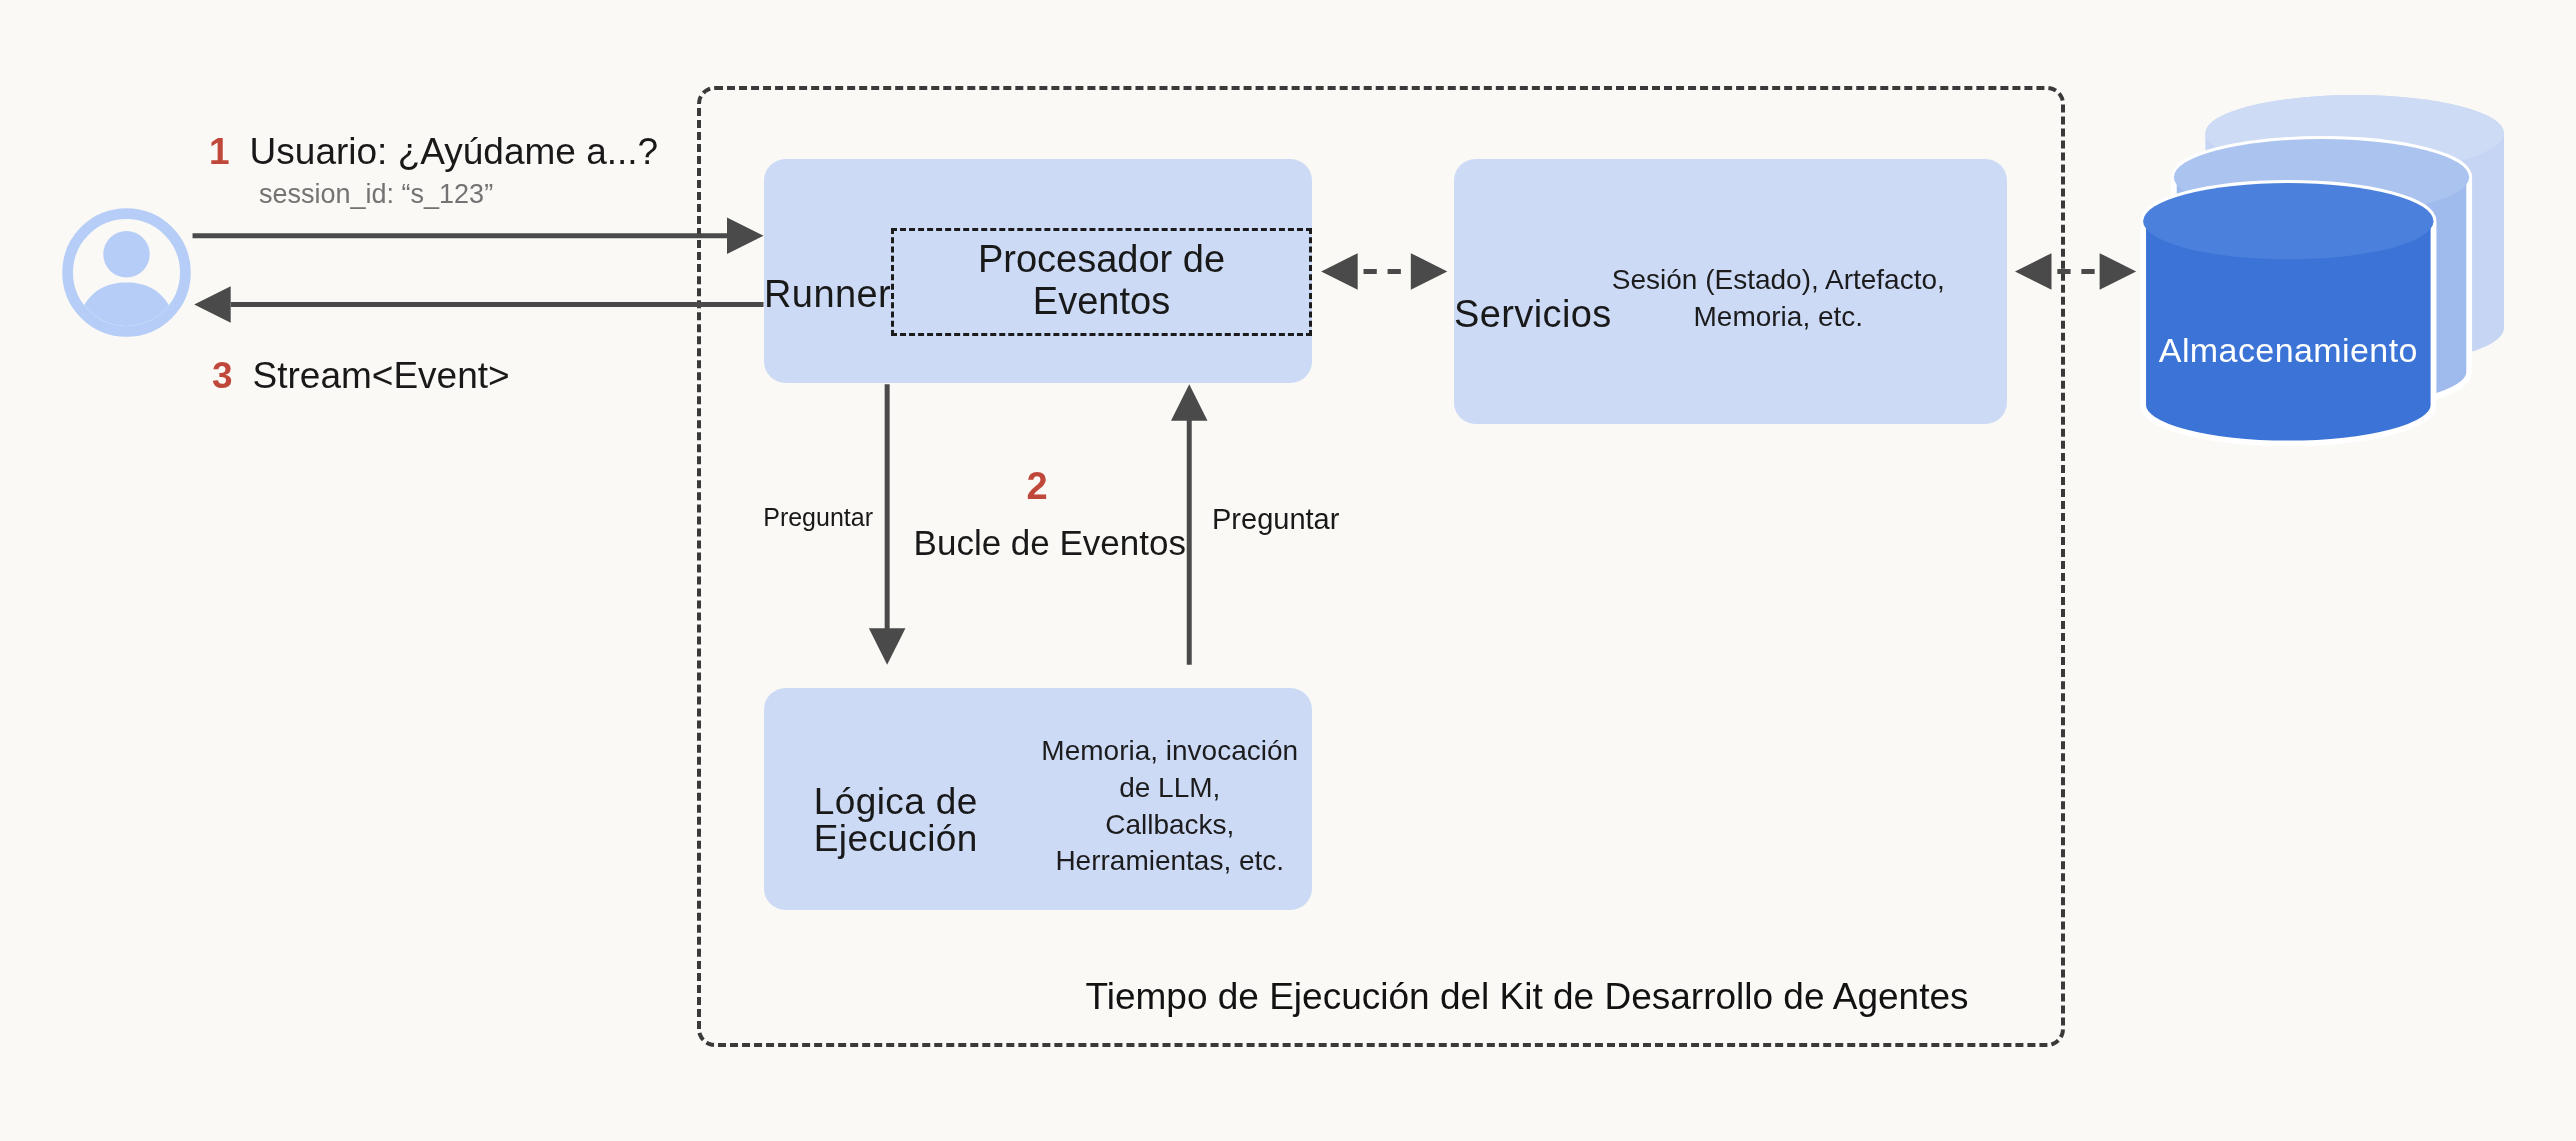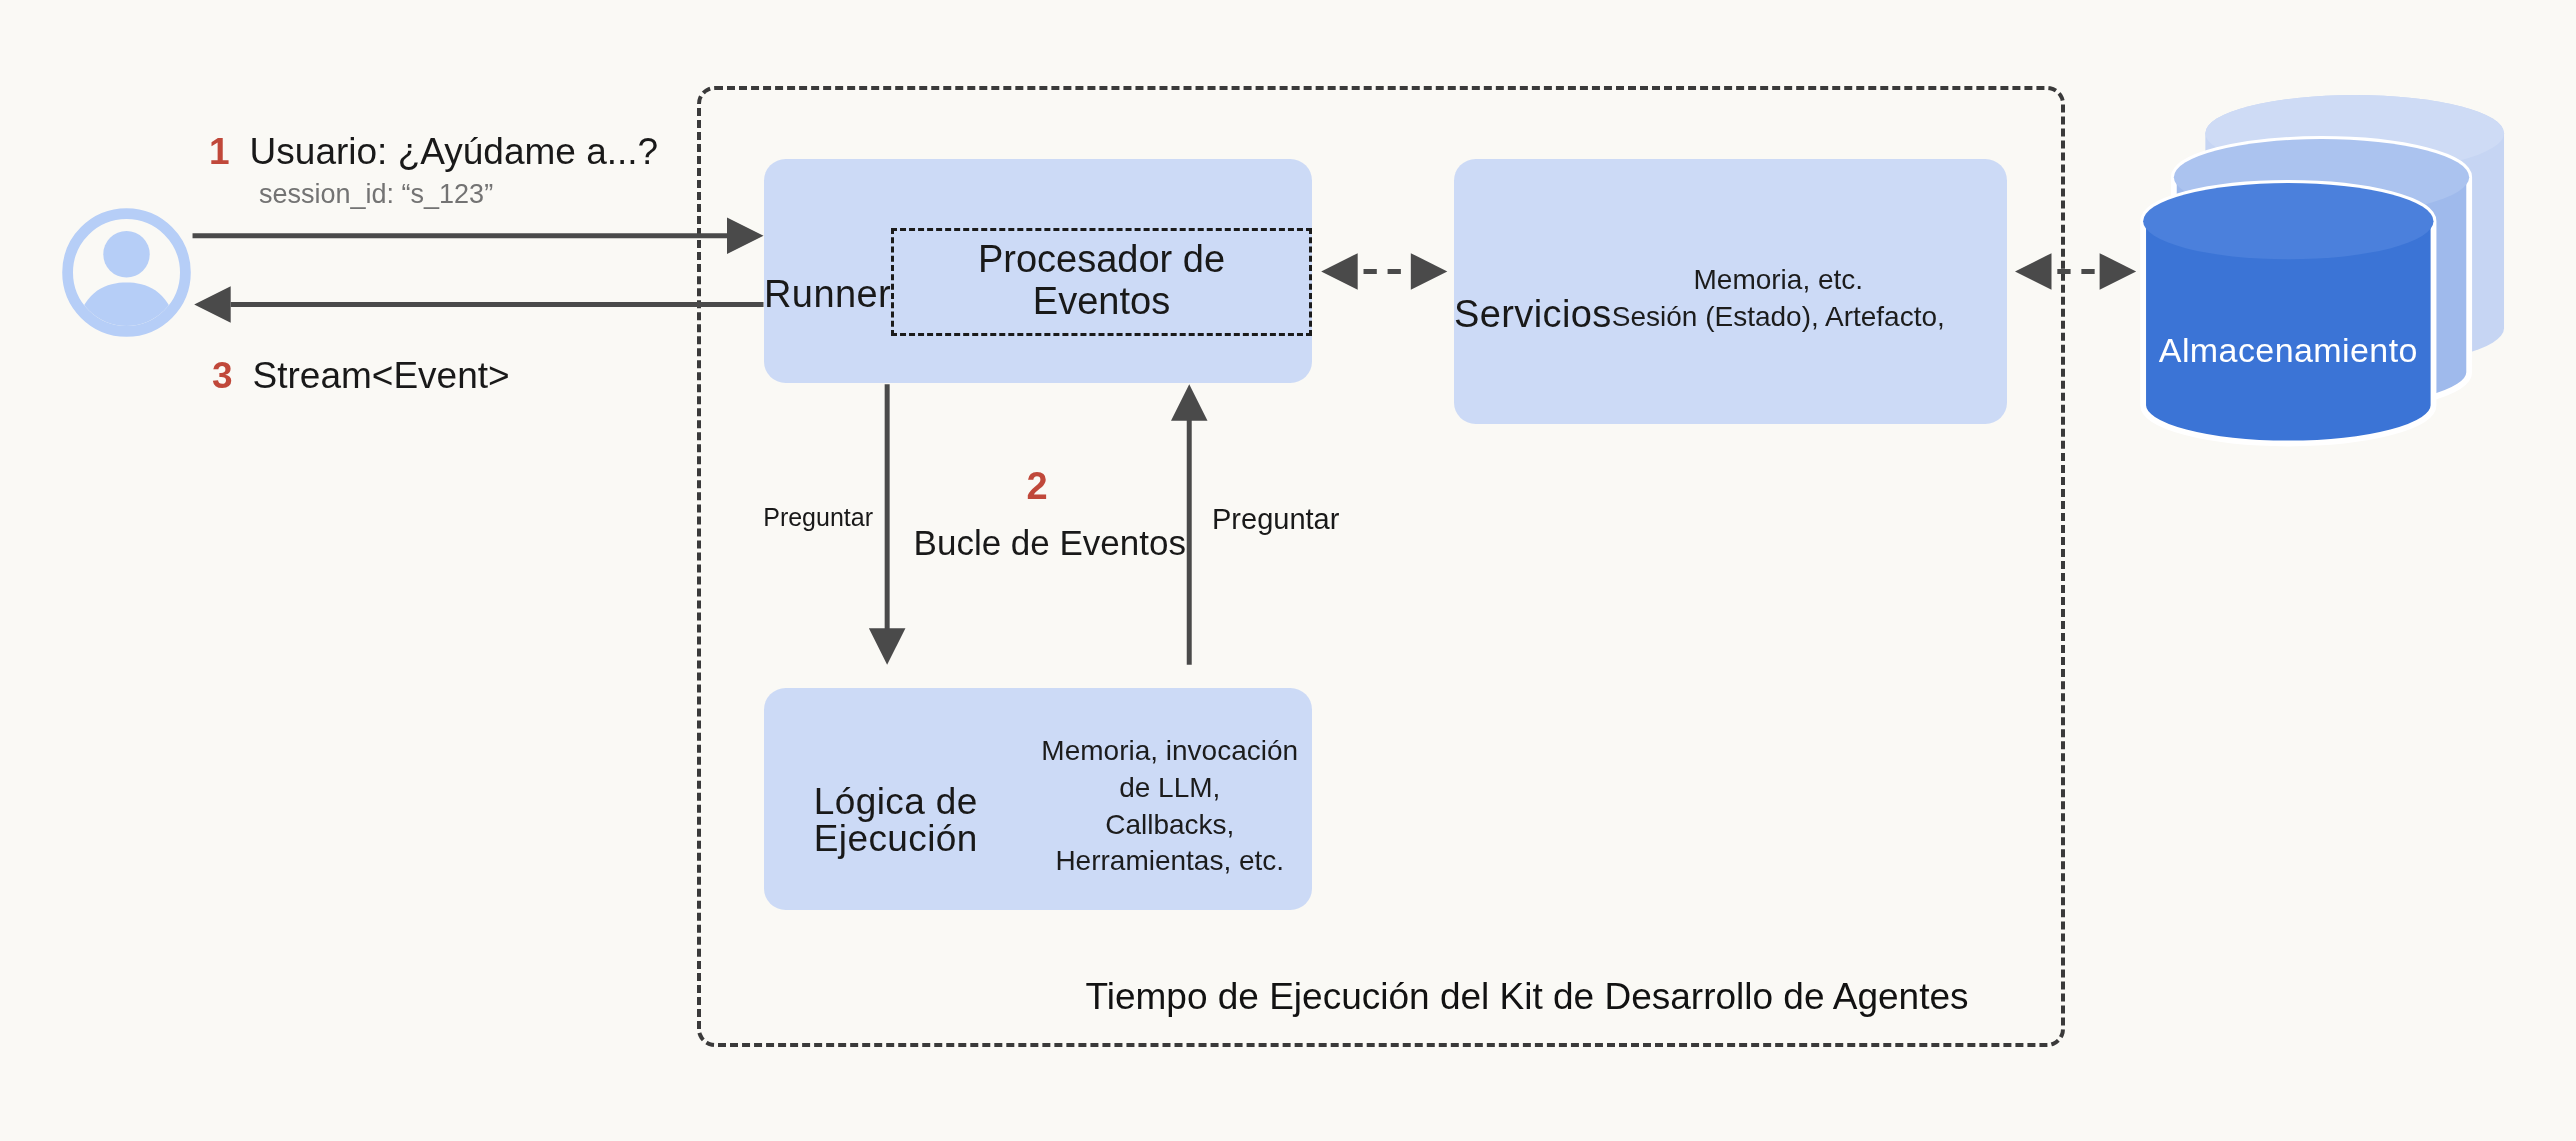--- a/index.html
+++ b/index.html
@@ -184,22 +184,22 @@
   </div>
 
   <div class="bluebox box-runner">
     <div class="box-title">Runner</div>
     <div class="processor">Procesador de Eventos</div>
   </div>
 
   <div class="bluebox box-services">
     <div class="box-title">Servicios</div>
     <div class="box-subtitle">
+      <span>Sesión (Estado), Artefacto,</span>
       <span>Memoria, etc.</span>
-      <span>Sesión (Estado), Artefacto,</span>
     </div>
   </div>
 
   <div class="bluebox box-logic">
     <div class="box-title">Lógica de Ejecución</div>
     <div class="box-subtitle">
       <span>Memoria, invocación de LLM,</span>
       <span>Callbacks, Herramientas, etc.</span>
     </div>
   </div>

